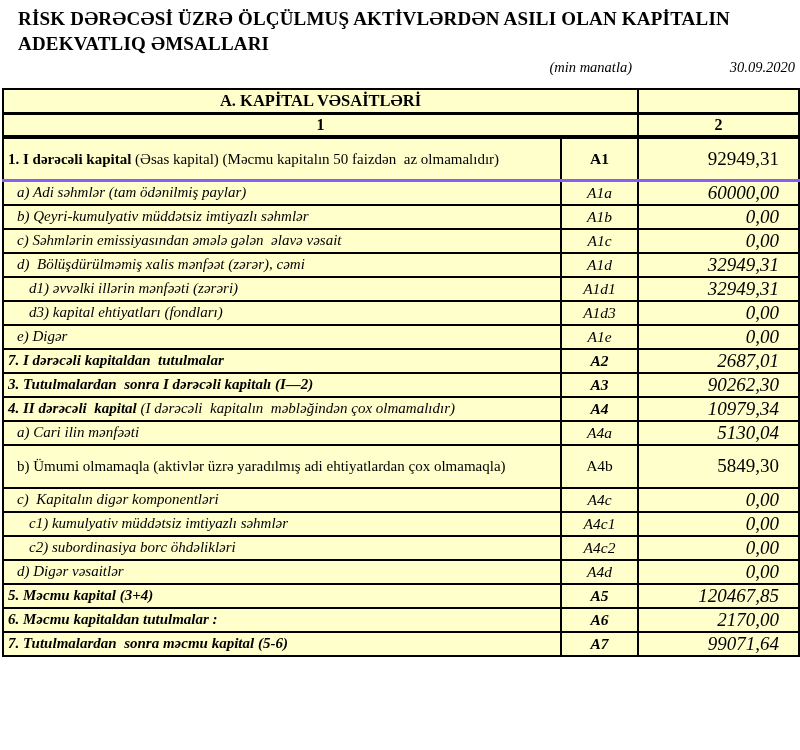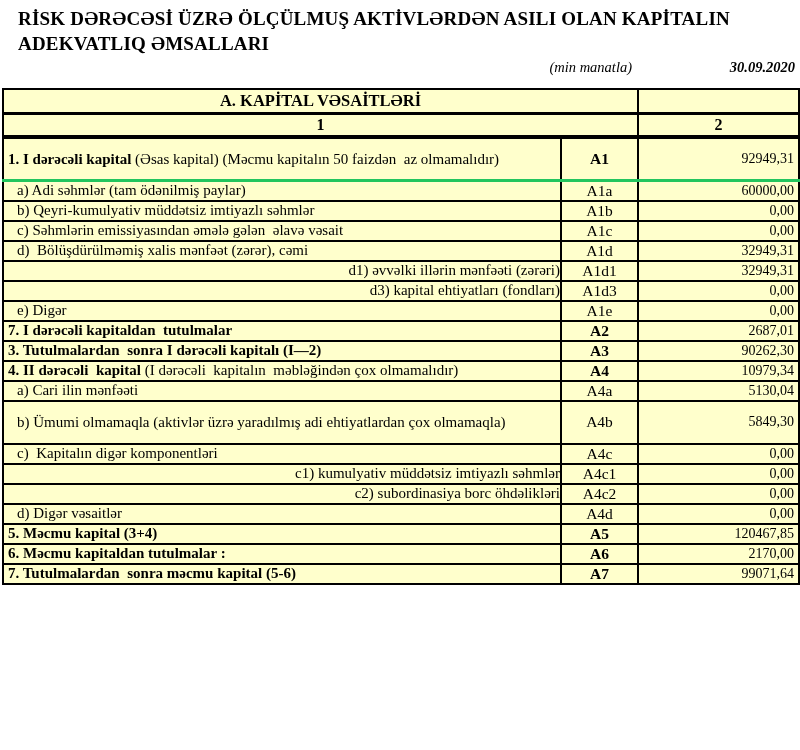--- a/index.html
+++ b/index.html
@@ -25,21 +25,21 @@
     justify-content: flex-end;
     align-items: baseline;
     font-style: italic;
     font-size: 14.5px;
     margin: 3px 5px 12px 0;
   }
   .meta-unit { }
   .meta-date {
     width: 163px;
     text-align: right;
-    font-weight: bold;
+    font-weight: normal;
   }
   table.capital-table {
     border-collapse: collapse;
     table-layout: fixed;
     width: 796px;
     margin-left: 2px;
   }
   col.c-label { width: 558px; }
   col.c-code  { width: 77px;  }
   col.c-value { width: 161px; }
@@ -57,39 +57,39 @@
     text-align: center;
     border-bottom: 3px solid #000;
   }
   tr.colnum-row th {
     height: 20px;
     font-size: 16px;
     font-weight: bold;
     text-align: center;
     border-bottom: 4px solid #000;
   }
-  tr.normal { height: 14px; }
+  tr.normal { height: 14px; font-style: italic; }
   tr.tall   { height: 43px; }
-  tr.first-data td { border-bottom: 3px solid #22c55e; }
+  tr.first-data td { border-bottom: 3px solid #8b5cf6; }
   td.label {
     font-size: 15px;
     white-space: pre-wrap;
     text-align: left;
   }
   td.label.ind0 { padding-left: 4px; }
   td.label.ind1 { padding-left: 13px; }
-  td.label.ind2 { padding-left: 25px; text-align: right; }
+  td.label.ind2 { padding-left: 25px; }
   td.code {
     text-align: center;
     font-size: 15.5px;
   }
   td.value {
     text-align: right;
-    font-size: 14px;
-    padding-right: 4px;
+    font-size: 19px;
+    padding-right: 19px;
   }
   .b { font-weight: bold; }
 </style>
 </head>
 <body>
 
 <div>
   <div class="page-title">RİSK DƏRƏCƏSİ ÜZRƏ ÖLÇÜLMUŞ AKTİVLƏRDƏN ASILI OLAN KAPİTALIN ADEKVATLIQ ƏMSALLARI</div>
 
   <div class="meta-row">

